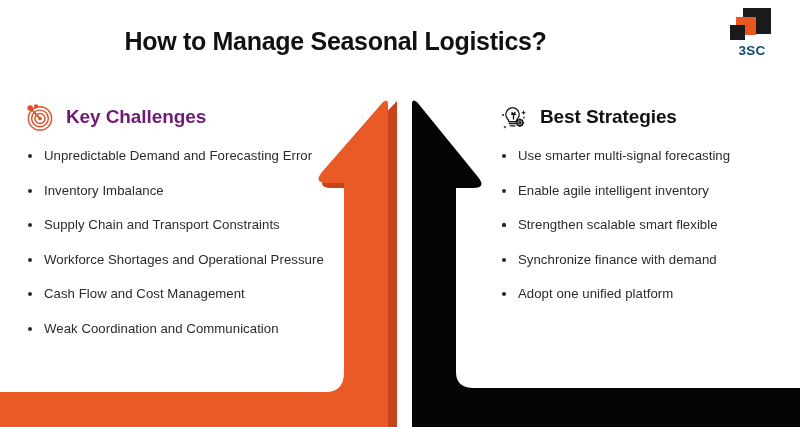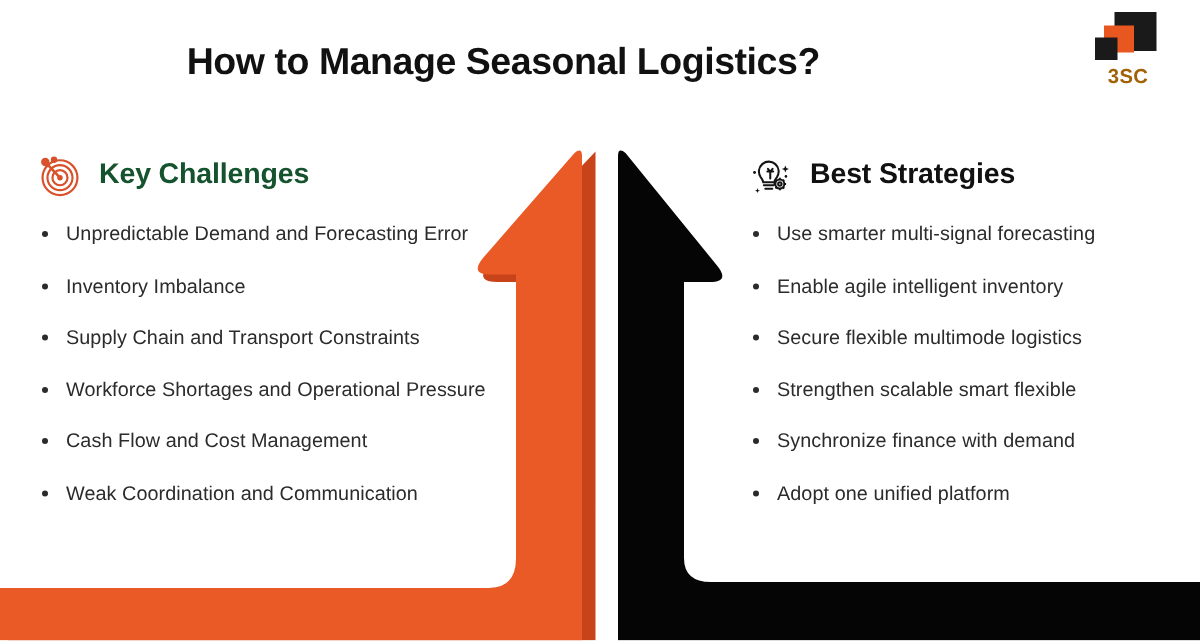--- a/index.html
+++ b/index.html
@@ -61,21 +61,21 @@
     position: absolute;
     left: 1px;
     top: 17px;
     width: 15px;
     height: 15px;
     background: #1a1a1a;
   }
   .logo-text {
     font-size: 13.5px;
     font-weight: 700;
-    color: #a16207;
+    color: #0c4a6e;
     letter-spacing: 0.2px;
     line-height: 15px;
     margin-top: 1px;
   }
 
   
   .page-title {
     position: absolute;
     left: 0;
     top: 27px;
@@ -106,21 +106,21 @@
     width: 31px;
     height: 31px;
     flex: 0 0 31px;
     display: block;
   }
   .col-header .hdr-title {
     font-size: 19px;
     font-weight: 700;
     letter-spacing: -0.1px;
   }
-  .col-header.challenges .hdr-title { color: #14532d; }
+  .col-header.challenges .hdr-title { color: #701a75; }
   .col-header.strategies .hdr-title { color: #111111; }
 
   .bullet-list {
     list-style: none;
     margin: 0;
     padding: 0;
   }
   .bullet-item {
     position: relative;
     padding-left: 20px;
@@ -242,20 +242,20 @@
           <path d="M7.2 24.2l.5 1.2 1.2.5-1.2.5-.5 1.2-.5-1.2-1.2-.5 1.2-.5z"></path>
           <circle cx="5.2" cy="13.4" r="1"></circle>
           <circle cx="26.8" cy="16.1" r=".9"></circle>
         </g>
       </svg>
       <span class="hdr-title">Best Strategies</span>
     </div>
     <ul class="bullet-list">
       <li class="bullet-item"><span class="dot"></span><span>Use smarter multi-signal forecasting</span></li>
       <li class="bullet-item"><span class="dot"></span><span>Enable agile intelligent inventory</span></li>
-      <li class="bullet-item"><span class="dot"></span><span>Secure flexible multimode logistics</span></li>
+      <li class="bullet-item"><span class="dot"></span></li>
       <li class="bullet-item"><span class="dot"></span><span>Strengthen scalable smart flexible</span></li>
       <li class="bullet-item"><span class="dot"></span><span>Synchronize finance with demand</span></li>
       <li class="bullet-item"><span class="dot"></span><span>Adopt one unified platform</span></li>
     </ul>
   </div>
 
 </div>
 
 </body></html>

